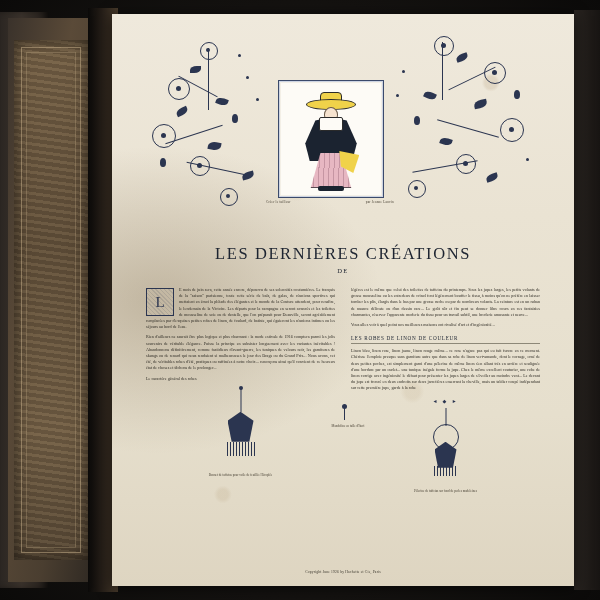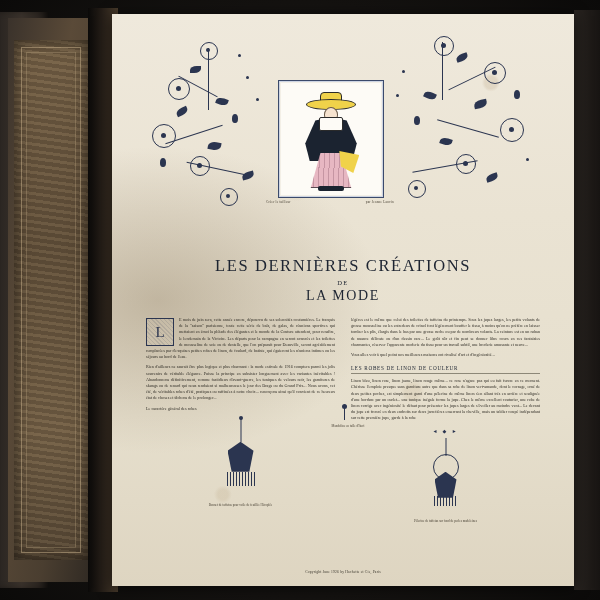--- a/index.html
+++ b/index.html
@@ -138,21 +138,21 @@
   .ring{
     position:absolute;border:1px solid #2b3550;border-radius:50%;background:transparent;
   }
   .stem{position:absolute;background:#2b3550;}
   .leaf{
     position:absolute;background:#2b3550;border-radius:60% 0 60% 0;
   }
   .bud{position:absolute;border-radius:50% 50% 45% 45%;background:#2b3550;}
 
   
-  .title-block{text-align:center;margin-top:18px;}
+  .title-block{text-align:center;margin-top:6px;}
   .title-main{
     font-size:16.5px;letter-spacing:1.6px;color:#1d2431;font-weight:400;
     font-family:"Liberation Serif", serif;
   }
   .title-de{font-size:6.6px;letter-spacing:1.4px;color:#1d2431;margin:3px 0 2px;}
   .title-sub{font-size:14px;letter-spacing:1.6px;color:#1d2431;}
 
   
   .cols{
     display:flex;gap:16px;margin-top:13px;
@@ -297,21 +297,20 @@
 
         <div class="plate-caption">
           <span>Créer le tailleur</span>
           <span>par Jeanne Lanvin</span>
         </div>
       </div>
 
       <div class="title-block">
         <div class="title-main">LES DERNIÈRES CRÉATIONS</div>
         <div class="title-de">DE</div>
-        <div class="title-sub">LA MODE</div>
       </div>
 
       <div class="cols">
 
         <div class="col">
           <div class="colinner">
             <div class="dropcap">L</div>
             <p class="body">E mois de juin sera, cette année encore, dépourvu de ses solennités coutumières. Le français de la "saison" parisienne, toute cette série de bals, de galas, de réunions sportives qui mettaient en émoi la pléiade des élégantes et le monde de la Couture attendent, pour renaître, le lendemain de la Victoire. Les départs pour la campagne en seront avancés et les toilettes de mousseline de soie ou de dentelle, que l'on préparait pour Deauville, seront agréablement remplacées par d'exquises petites robes de linon, de foulard, de batiste, qui égaieront les réunions intimes ou les séjours au bord de l'eau.</p>
             <p class="body">Rien d'ailleurs ne saurait être plus logique et plus charmant : la mode estivale de 1916 comptera parmi les jolis souvenirs de véritable élégance. Puisse la principe en subsister longuement avec les variantes inévitables ! Abandonnons définitivement, comme fastidieux d'avant-guerre, les tuniques de velours noir, les garnitures de skungs ou de renard qui nous rendaient si malheureuses le jour des Drags ou du Grand Prix... Nous avons, cet été, de véritables robes d'été, pratiques ou raffinées à notre choix... renonçons ainsi qu'il convient de ce heureux état de choses et tâchons de le prolonger...</p>
             <p class="body">Le caractère général des robes</p>

